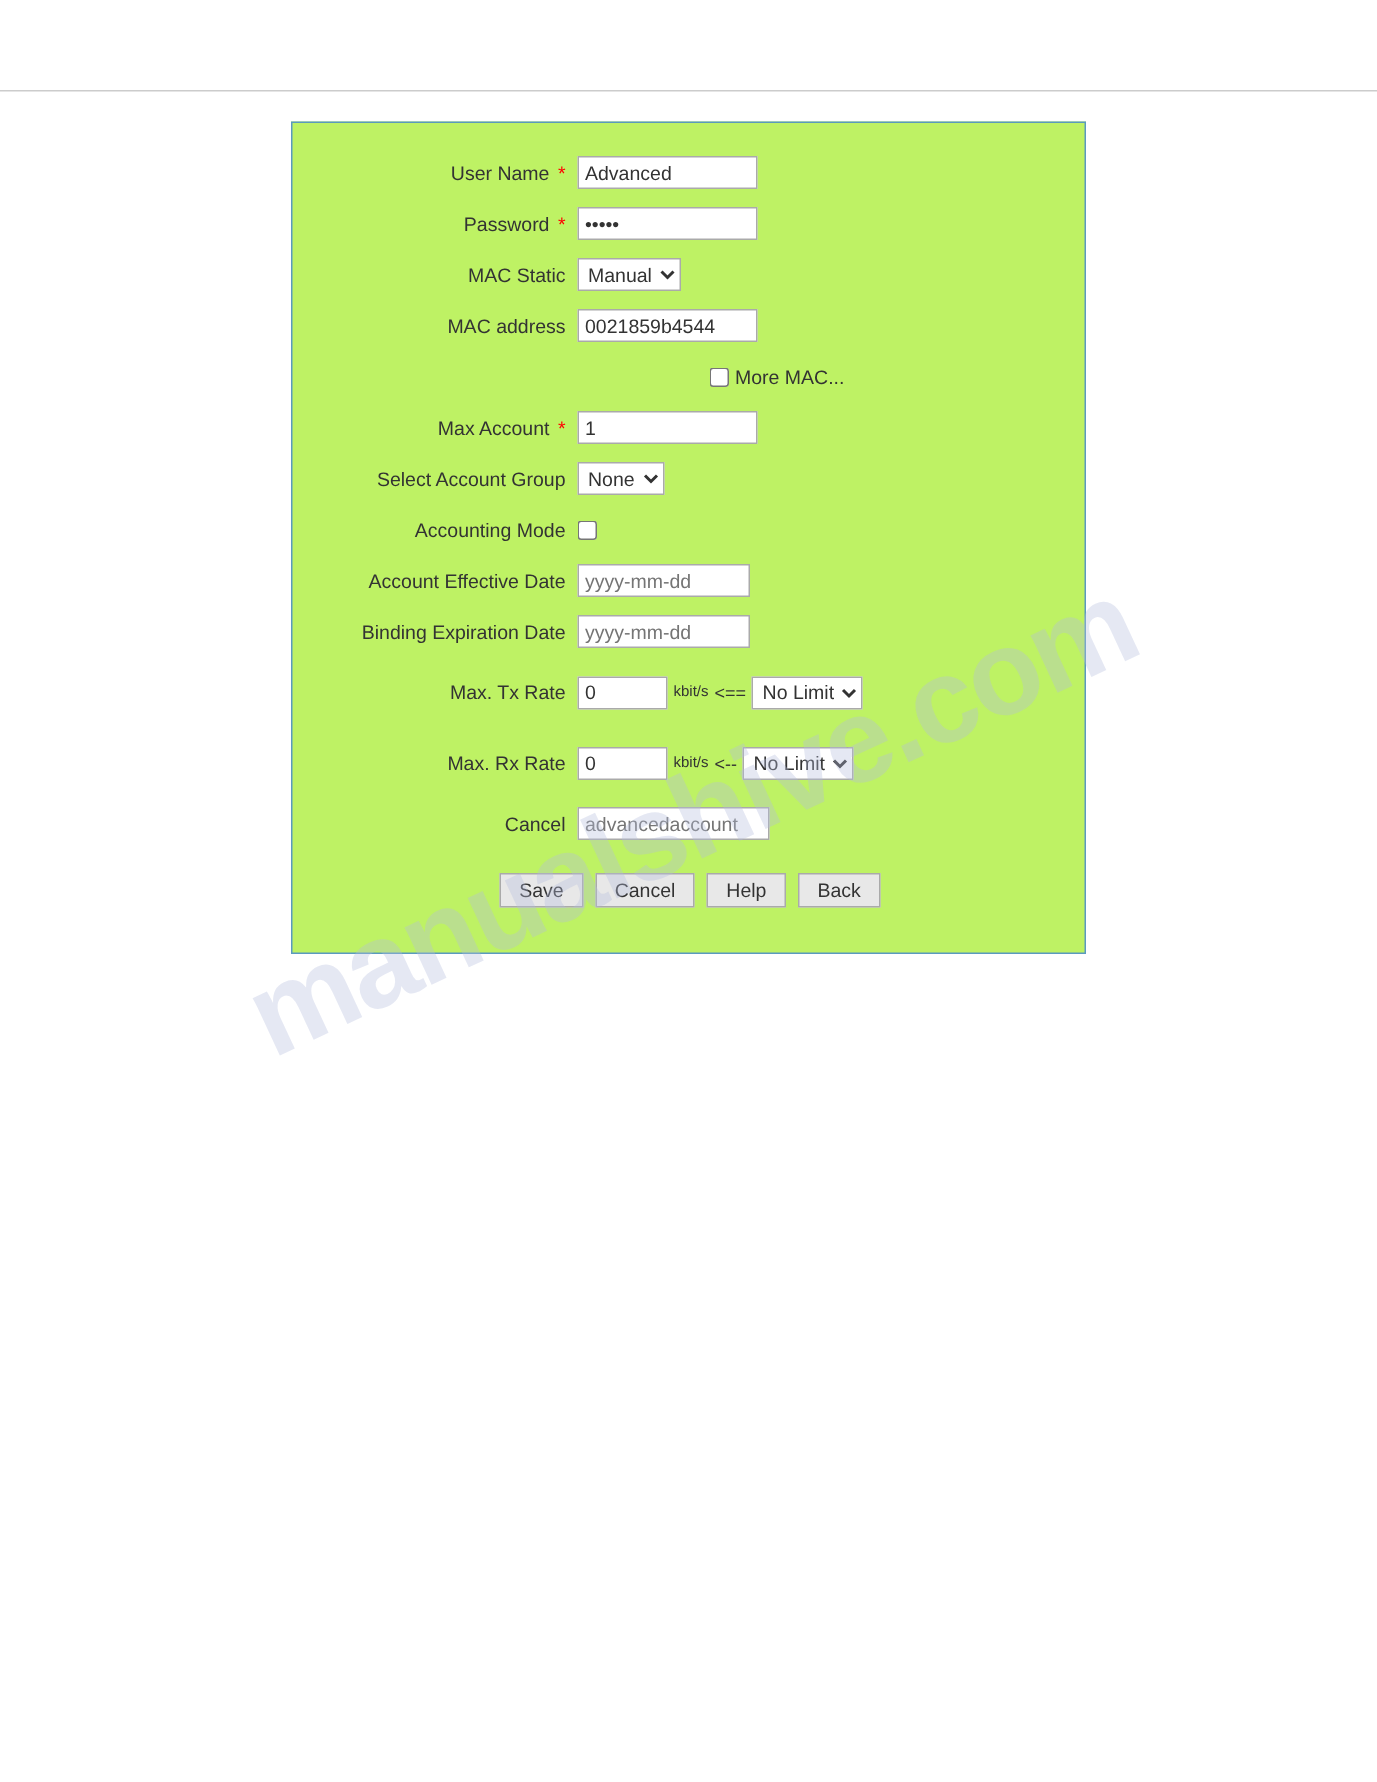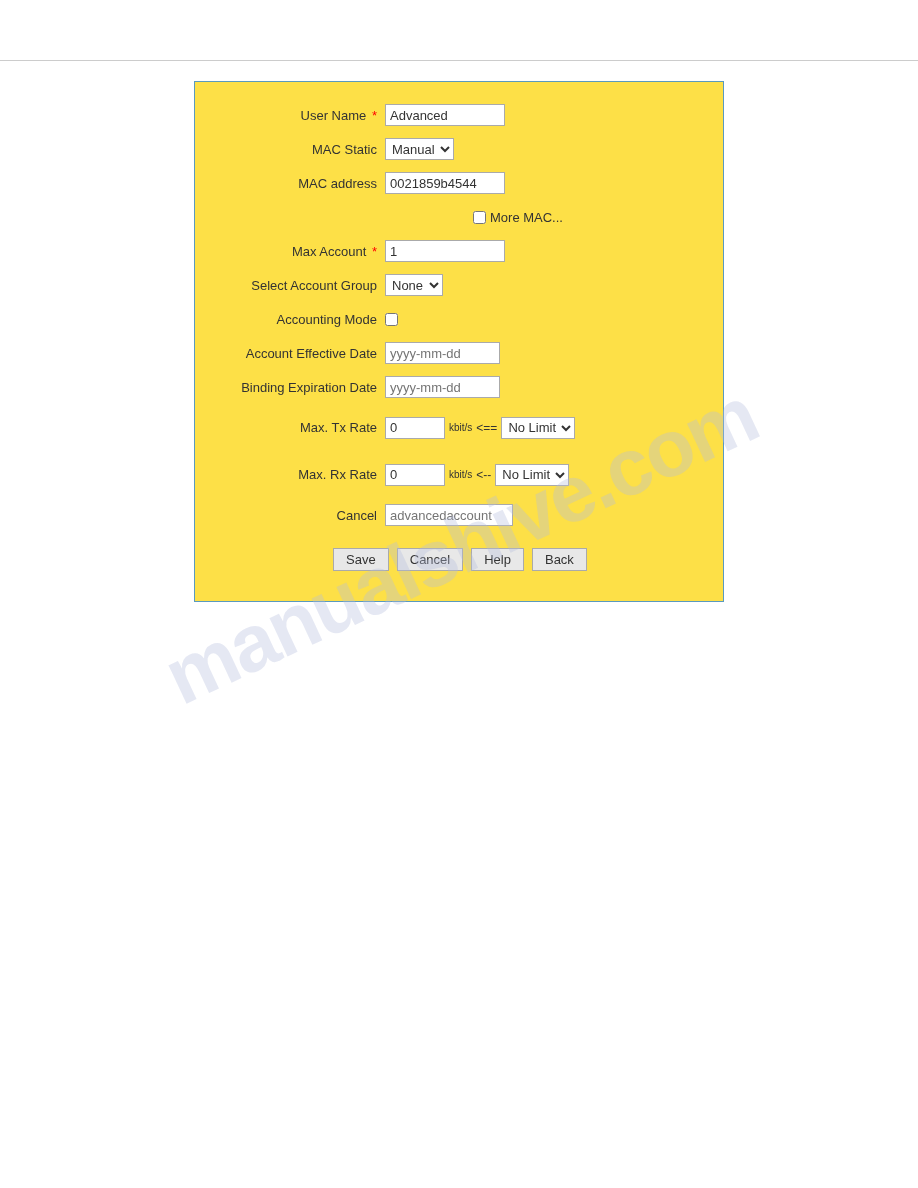--- a/index.html
+++ b/index.html
@@ -19,21 +19,21 @@
       width: 100%;
       height: 1px;
       background: #ccc;
       margin-bottom: 20px;
     }
     .form-container {
       width: 530px;
       margin: 0 auto;
       border: 1px solid #5a9abf;
       padding: 20px 28px 30px 30px;
-      background: #fde047;
+      background: #bef264;
     }
     .form-row {
       display: flex;
       align-items: center;
       margin-bottom: 8px;
       min-height: 26px;
     }
     .form-label {
       width: 160px;
       text-align: right;
@@ -132,20 +132,27 @@
   <div class="form-container">
 
     <div class="form-row">
       <div class="form-label">
         <span>User Name</span>
         <span class="required-star">*</span>
       </div>
       <input class="form-input wide" type="text" value="Advanced" style="">
     </div>
 
+    <div class="form-row">
+      <div class="form-label">
+        <span>Password</span>
+        <span class="required-star">*</span>
+      </div>
+      <input class="form-input wide" type="password" value="12345" style="">
+    </div>
 
     <div class="form-row">
       <div class="form-label">
         <span>MAC Static</span>
       </div>
       <select class="form-select">
         <option>Manual</option>
         <option>Auto</option>
       </select>
     </div>

